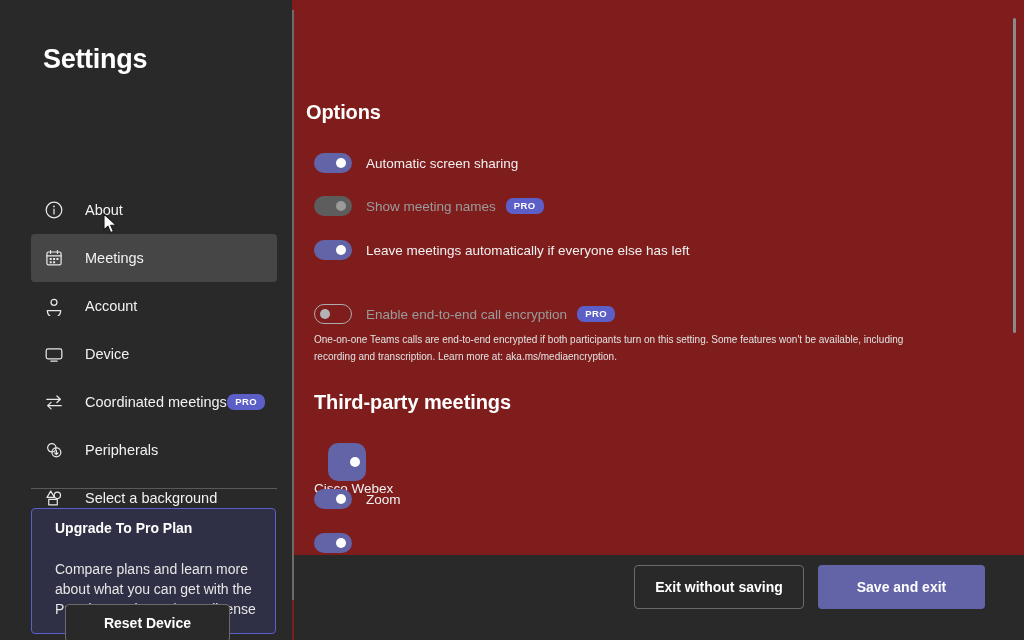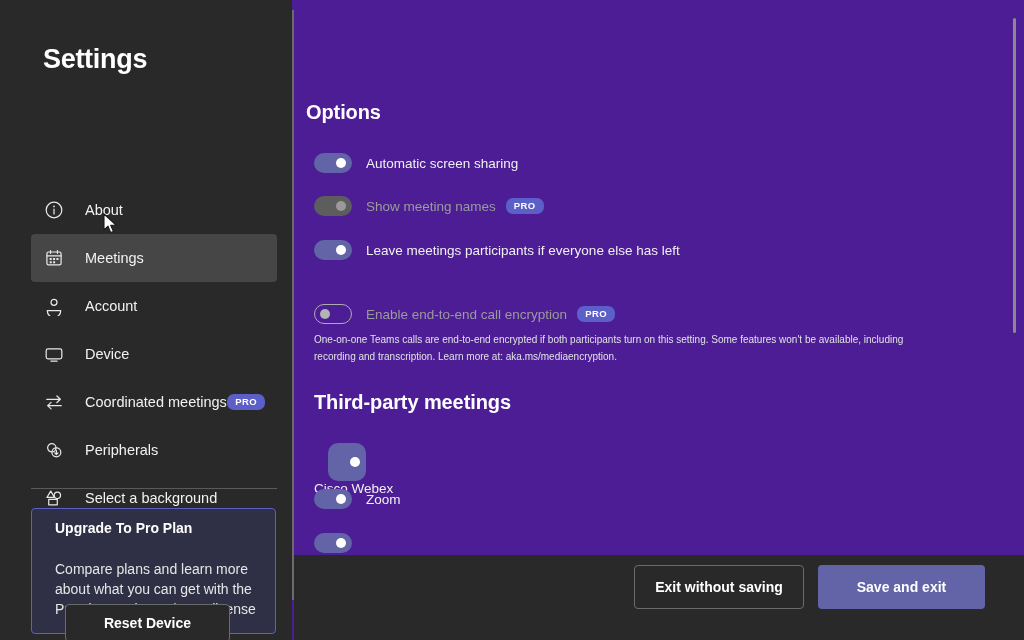--- a/index.html
+++ b/index.html
@@ -6,21 +6,21 @@
   * { box-sizing: border-box; margin: 0; padding: 0; }
   html, body {
     width: 1024px; height: 640px;
     background: #292929;
     font-family: "Liberation Sans", sans-serif;
     overflow: hidden;
   }
   #app {
     position: relative;
     width: 1024px; height: 640px;
-    background: #4c1d95;
+    background: #7f1d1d;
     color: #ffffff;
   }
 
   
   #sidebar {
     position: absolute; left: 0; top: 0;
     width: 292px; height: 640px;
     background: #292929;
     overflow: hidden;
   }
@@ -334,21 +334,21 @@
           <div class="toggle dim">
             <span class="knob"></span>
           </div>
           <span class="opt-label muted">Show meeting names</span>
           <span class="pro-badge">PRO</span>
         </div>
         <div class="opt-row" style="top: 239px;">
           <div class="toggle on">
             <span class="knob"></span>
           </div>
-          <span class="opt-label">Leave meetings participants if everyone else has left</span>
+          <span class="opt-label">Leave meetings automatically if everyone else has left</span>
         </div>
       </div>
 
     <div class="opt-row" id="encryption-row" style="top:303px;">
       <div class="toggle off">
           <span class="knob"></span>
         </div>
       <span class="opt-label muted">Enable end-to-end call encryption</span>
       <span class="pro-badge">PRO</span>
     </div>

